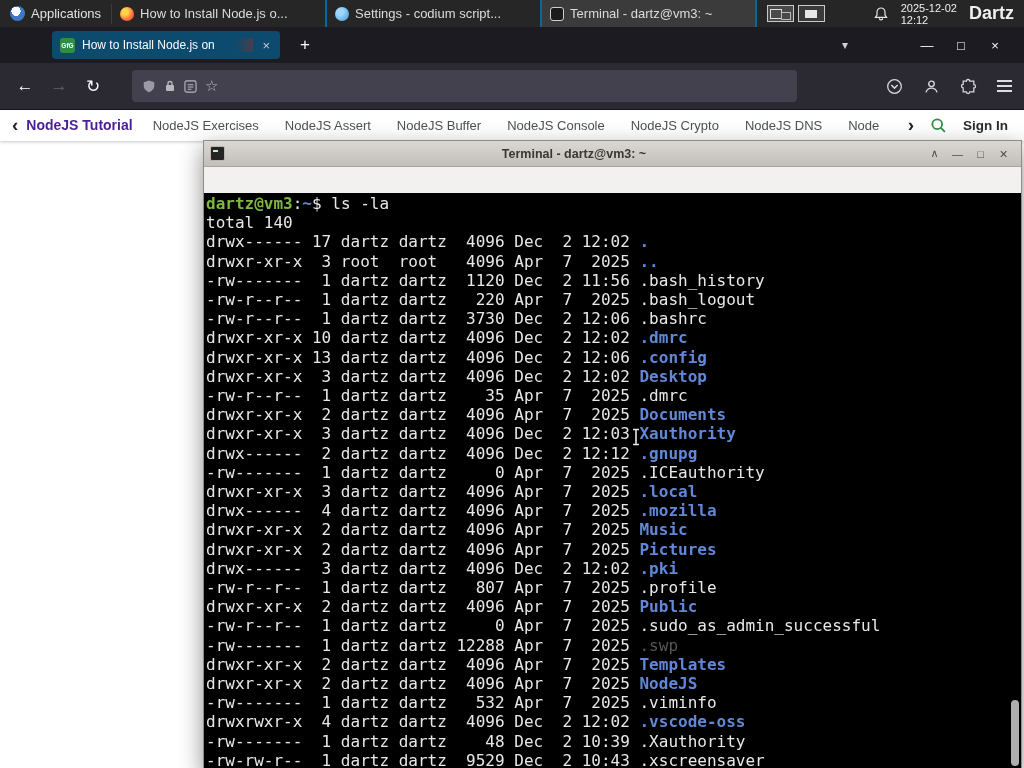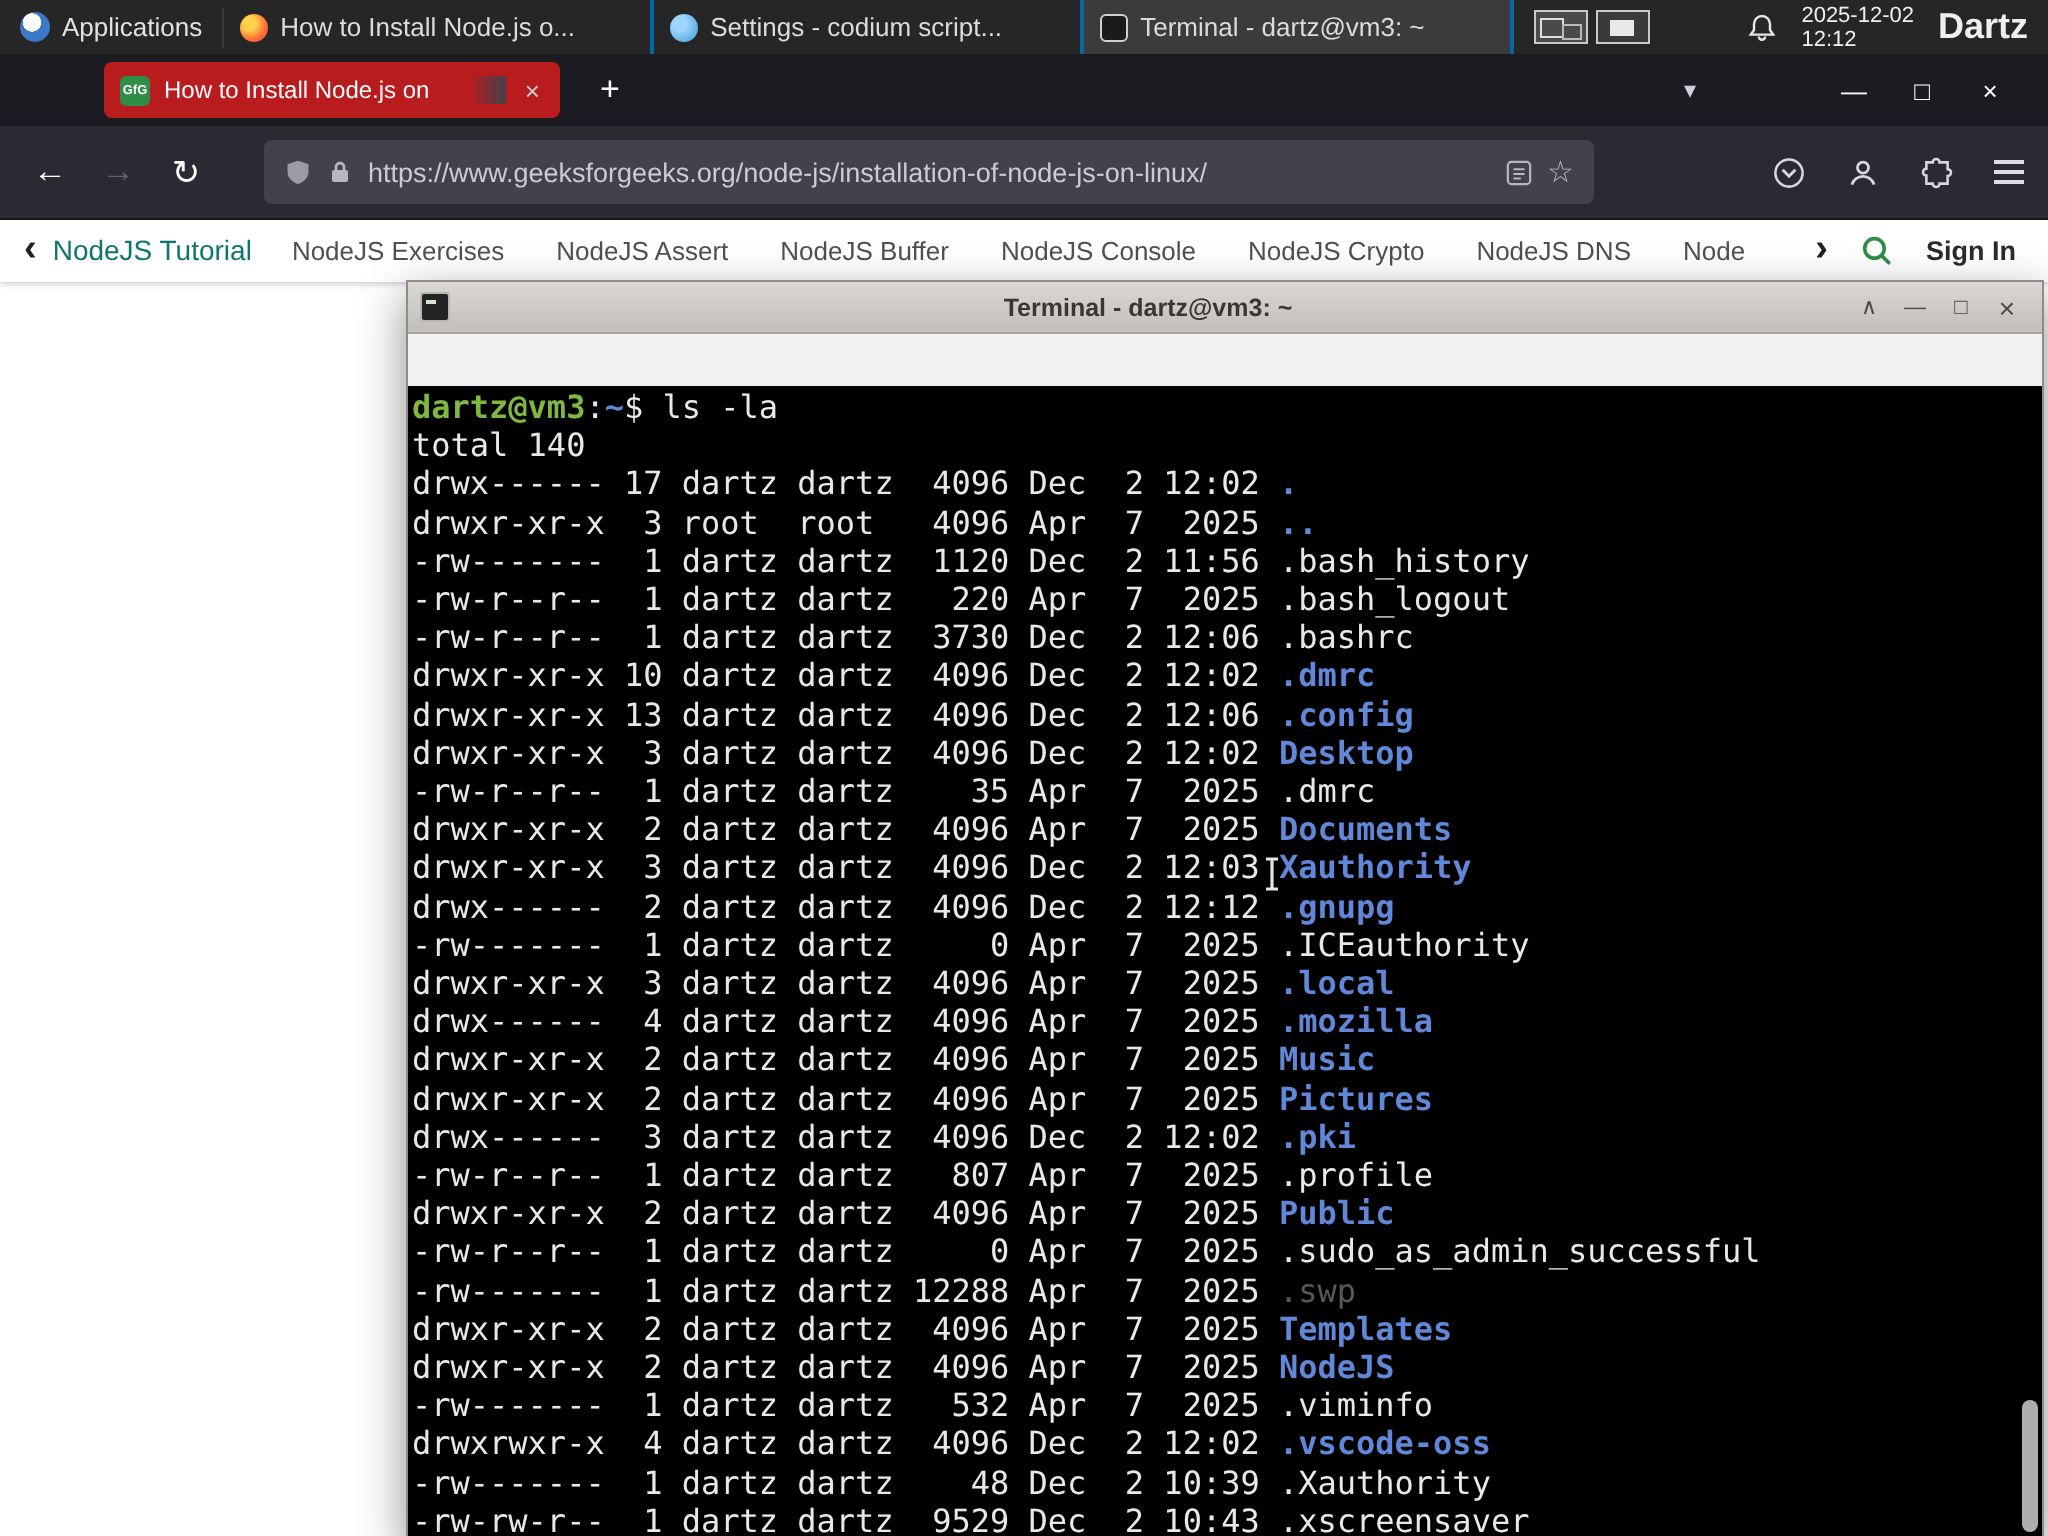--- a/index.html
+++ b/index.html
@@ -27,21 +27,21 @@
   .ws .w2{position:absolute;left:13px;top:6px;width:8px;height:6px;border:1px solid #bbb;}
   .ws.second{background:#3a3a3a;}
   .ws .w3{position:absolute;left:6px;top:4px;width:12px;height:8px;background:#e8e8e8;}
   .tray{margin-left:auto;display:flex;align-items:center;gap:12px;padding-right:10px;height:100%;}
   .clock{font-size:11px;line-height:12px;color:#efefef;}
   .user{font-size:18px;color:#efefef;font-weight:bold;}
 
   
   .tabbar{position:absolute;top:27px;left:0;right:0;height:36px;background:#1c1b22;
           display:flex;align-items:center;z-index:10;}
-  .tab{margin-left:52px;width:212px;height:28px;background:#b91c1c;border-radius:4px;
+  .tab{margin-left:52px;width:212px;height:28px;background:#0c4a6e;border-radius:4px;
        display:flex;align-items:center;gap:7px;padding:0 8px;color:#fbfbfe;font-size:12px;}
   .tab-fav{width:15px;height:15px;border-radius:3px;background:#2f8d46;color:#fff;font-size:6.5px;
            font-weight:bold;display:flex;align-items:center;justify-content:center;flex:0 0 auto;}
   .tab-title{flex:1;white-space:nowrap;overflow:hidden;position:relative;}
   .tab-title::after{content:"";position:absolute;right:0;top:0;bottom:0;width:18px;
            background:linear-gradient(to right,rgba(66,65,77,0),#42414d);}
   .tab-close{color:#c9c9d2;font-size:13px;padding:0 2px;}
   .newtab{color:#fbfbfe;font-size:17px;margin-left:14px;padding:2px 6px;}
   .tabbar-right{margin-left:auto;display:flex;align-items:center;color:#fbfbfe;padding-right:12px;}
   .tab-ovf{font-size:12px;color:#d0d0d8;margin-right:62px;}
@@ -59,21 +59,21 @@
   .url-ico{color:#b9b9c2;font-size:14px;display:flex;align-items:center;}
   .toolbar-right{position:absolute;right:12px;display:flex;align-items:center;gap:20px;}
   .burger{display:flex;flex-direction:column;gap:3px;}
   .burger span{display:block;width:15px;height:2px;background:#dcdce2;}
 
   
   .gfg{position:absolute;top:109px;left:0;right:0;height:32px;background:#fff;
        box-shadow:0 1px 3px rgba(0,0,0,.22);display:flex;align-items:center;
        font-size:13px;color:#4d5156;z-index:6;}
   .gfg-prev{font-size:19px;font-weight:bold;color:#222;padding:0 8px 0 12px;}
-  .gfg-active{font-weight:normal;color:#0f766e;font-size:14px;white-space:nowrap;margin-right:20px;}
+  .gfg-active{font-weight:bold;color:#4c1d95;font-size:14px;white-space:nowrap;margin-right:20px;}
   .gfg-items{flex:1;display:flex;gap:26px;overflow:hidden;white-space:nowrap;}
   .gfg-item{flex:0 0 auto;}
   .gfg-right{display:flex;align-items:center;gap:16px;padding:0 16px 0 4px;}
   .gfg-next{font-size:19px;font-weight:bold;color:#222;}
   .signin{color:#2b2b2b;font-weight:bold;font-size:13.5px;}
 
   .page{position:absolute;top:141px;left:0;right:0;bottom:0;background:#fff;z-index:1;}
 
   
   .term{position:absolute;left:203px;top:140px;width:817px;height:628px;z-index:12;
@@ -171,21 +171,20 @@
       <svg width="14" height="15" viewBox="0 0 16 16">
           <path d="M8 1l6 2v4.2c0 3.9-2.9 6-6 7.3-3.1-1.3-6-3.4-6-7.3V3z" fill="#9b9ba5"></path>
         </svg>
     </span>
     <span class="url-ico">
       <svg width="12" height="14" viewBox="0 0 12 14">
           <rect x="2" y="6" width="8" height="6" rx="1" fill="#b7b7c0"></rect>
           <path d="M4 6V4.5a2 2 0 0 1 4 0V6" fill="none" stroke="#b7b7c0" stroke-width="1.4"></path>
         </svg>
     </span>
-    <span class="url-text">https://www.geeksforgeeks.org/node-js/installation-of-node-js-on-linux/</span>
     <span class="url-ico">
       <svg width="13" height="13" viewBox="0 0 14 14">
           <rect x="1" y="1" width="12" height="12" rx="2" fill="none" stroke="#b7b7c0" stroke-width="1.2"></rect>
           <path d="M4 5h6M4 7.5h6M4 10h4" stroke="#b7b7c0" stroke-width="1.1"></path>
         </svg>
     </span>
     <span class="url-ico" style="font-size:15px;">☆</span>
   </div>
   <div class="toolbar-right">
     <span style="display:flex;">

